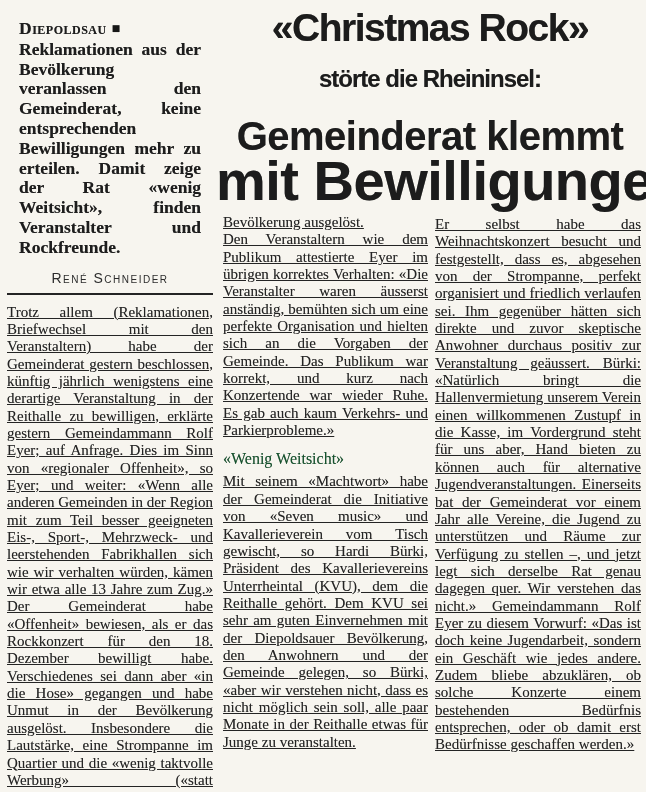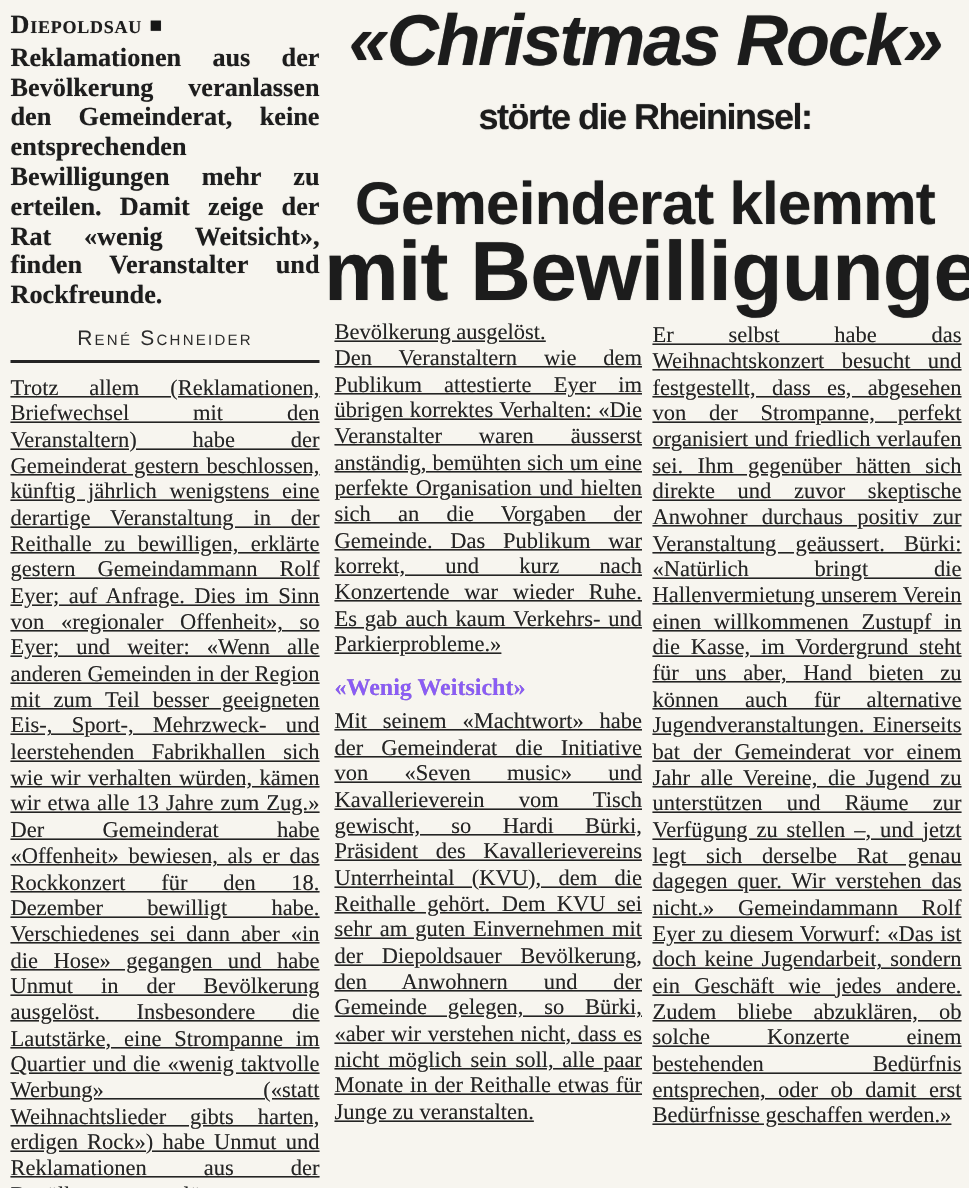--- a/index.html
+++ b/index.html
@@ -9,21 +9,21 @@
     background:#f7f5ef;
     color:#222;
     overflow:hidden;
     font-family:"Liberation Serif", serif;
   }
   
   .leftcol{
     position:absolute;left:7px;top:7px;width:206px;
   }
   .lead{
-    margin:0;
+    margin:12px;
     font-weight:bold;
     font-size:17.5px;
     line-height:19.8px;
     text-align:justify;
     color:#1d1d1d;
     text-shadow:0 0 .5px rgba(30,30,30,.55);
   }
   .dateline{
     font-variant:small-caps;
     letter-spacing:.5px;
@@ -61,35 +61,35 @@
   
   .headline-area{
     position:absolute;left:216px;top:0;width:428px;
     text-align:center;
     font-family:"Liberation Sans", sans-serif;
     font-weight:bold;
     color:#1c1c1c;
     text-shadow:0 0 .6px rgba(20,20,20,.5);
   }
   .hl{white-space:nowrap;}
-  .hl-main1{font-size:48px;line-height:56px;letter-spacing:-1.5px;font-style:italic;}
+  .hl-main1{font-size:39px;line-height:56px;letter-spacing:-1.5px;}
   .hl-main2{font-size:24px;line-height:46px;letter-spacing:-1px;}
   .hl-sub{margin-top:11px;}
   .hl-sub1{font-size:40px;line-height:46px;letter-spacing:-.5px;}
   .hl-sub2{font-size:56px;line-height:43px;letter-spacing:-.5px;}
   
   .col2{position:absolute;left:223px;top:214px;width:205px;}
   .col3{position:absolute;left:435px;top:216px;width:206px;}
   .subhead{
-    font-weight:bold;
+    font-weight:normal;
     font-size:16px;
     line-height:20px;
     margin:10px 0 4px 0;
     text-align:left;
-    color:#8b5cf6;
+    color:#14532d;
   }
 </style>
 </head>
 <body>
 
 <div class="page">
 
   <div class="leftcol">
     <p class="lead"><span class="dateline">Diepoldsau</span><span class="sq-marker">■</span><span>Reklamationen aus der Bevölkerung veranlassen den Gemeinderat, keine entsprechenden Bewilligungen mehr zu erteilen. Damit zeige der Rat «wenig Weitsicht», finden Veranstalter und Rockfreunde.</span></p>
 

